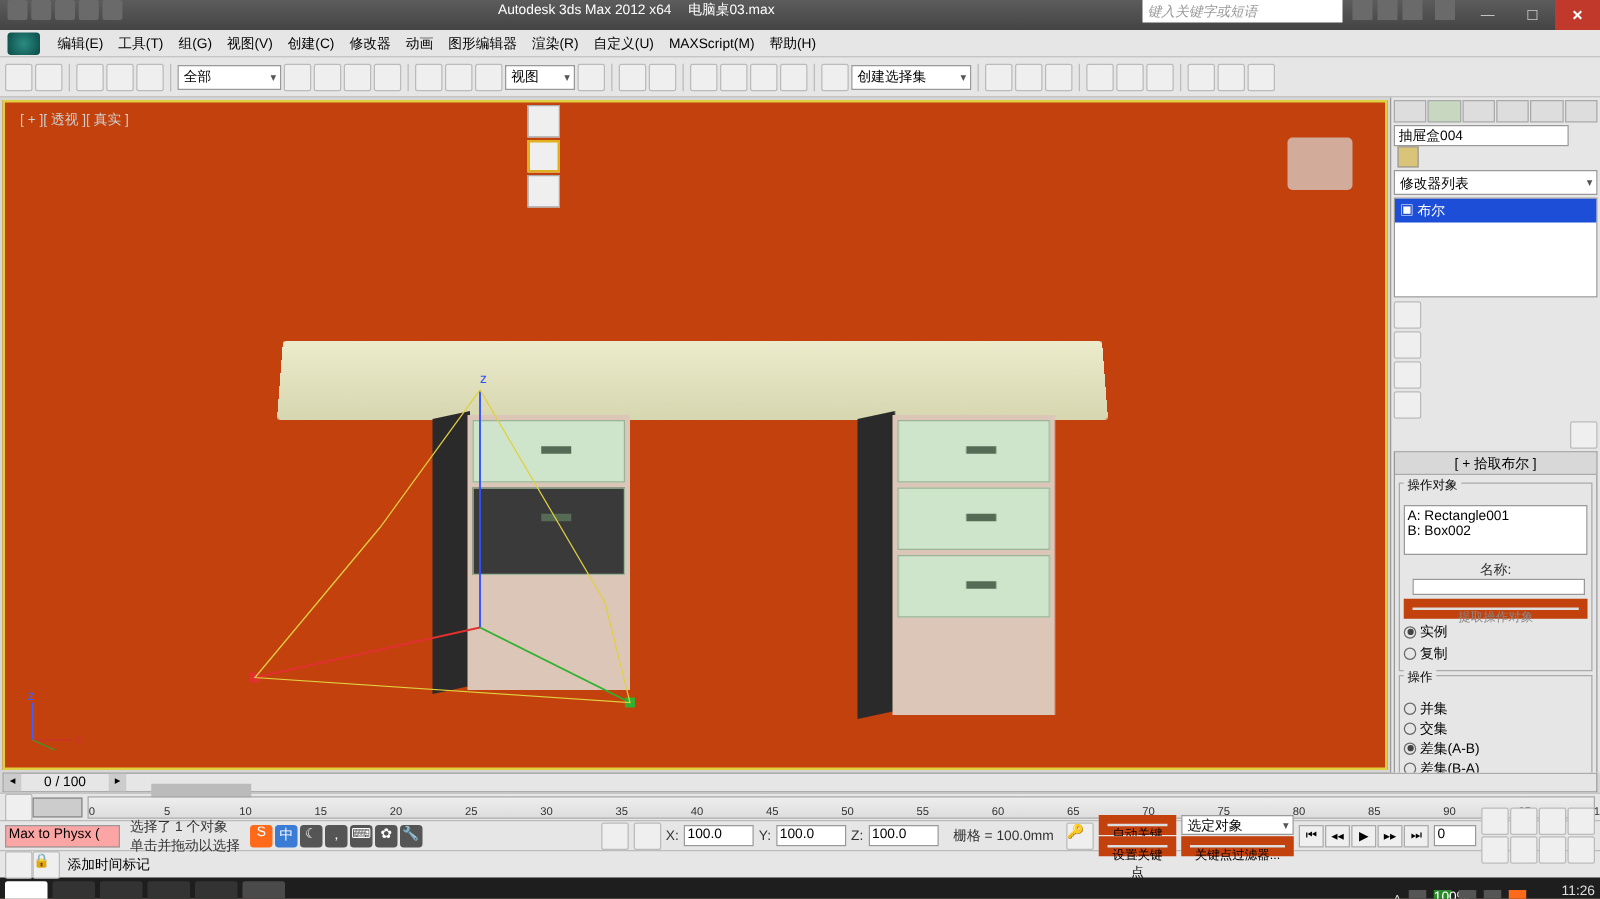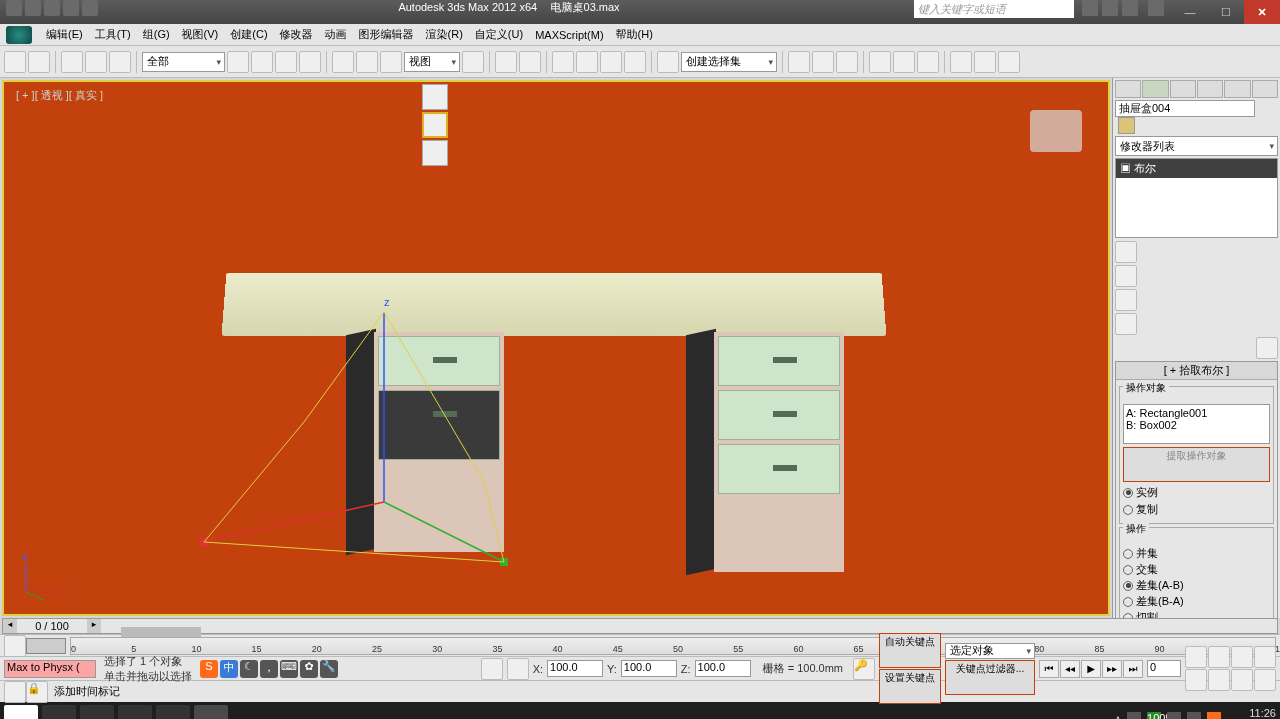--- a/index.html
+++ b/index.html
@@ -40,21 +40,21 @@
 .drawer.open { background:#3a3a3a; height:70px; }
 .gizmo { position:absolute; top:200px; left:180px; }
 .sidepanel { width:168px; background:#e6e6e6; border-left:1px solid #999; padding:2px; overflow:hidden; }
 .sp-tabs { display:flex; gap:1px; margin-bottom:2px; }
 .sp-tabs .t { flex:1; height:18px; background:#ddd; border:1px solid #aaa; }
 .sp-tabs .t.active { background:#c8d8c0; }
 .sp-name { width:140px; height:17px; background:#fff; border:1px solid #999; padding:0 3px; }
 .sp-color { width:17px; height:17px; background:#dac47a; border:1px solid #999; margin-left:3px; }
 .field-row { display:flex; margin:2px 0;flex-direction:column; }
 .mod-stack { height:80px; background:#fff; border:1px solid #999; margin-top:2px; }
-.mod-item { background:#404040; color:#fff; padding:2px 4px; }
+.mod-item { background:#1d4ed8; color:#fff; padding:2px 4px; }
 .rollout { border:1px solid #999; margin-top:2px; background:#e6e6e6; }
 .rollout-hd { text-align:center; background:#d8d8d8; border-bottom:1px solid #aaa; padding:1px; }
 .rollout-body { padding:3px; }
 .group { border:1px solid #aaa; padding:3px; margin:3px 0; }
 .group-title { position:relative; top:-9px; background:#e6e6e6; display:inline-block; padding:0 3px; font-size:10px; }
 .listbox { background:#fff; border:1px solid #999; height:40px; padding:2px; font-size:10px; }
 .radio-row { display:flex; align-items:center; gap:3px; margin:1px 0; font-size:10px; }
 .radio { width:10px; height:10px; border:1px solid #666; border-radius:50%; display:inline-flex; align-items:center; justify-content:center; }
 .radio.on::after { content:""; width:5px; height:5px; background:#444; border-radius:50%; }
 .hscroll { height:16px; background:#e6e6e6; border:1px solid #999; display:flex; align-items:center; margin:0 2px; }
@@ -72,21 +72,21 @@
 .playback .pb { width:20px; height:18px; background:#efefef; border:1px solid #aaa; display:flex; align-items:center; justify-content:center; font-size:10px;}
 .bottombar { height:22px; background:#e6e6e6; display:flex; align-items:center; padding:0 4px; border-top:1px solid #bbb; font-size:10px; }
 .script-label { width:92px; height:18px; background:#fca5a5; border:1px solid #999; padding:0 2px; overflow:hidden; white-space:nowrap; }
 .ime-bar { display:flex; gap:2px; margin-left:4px; }
 .ime-bar .ib { width:18px; height:18px; background:#ff6a1a; border-radius:3px; text-align:center; color:#fff; }
 .taskbar { height:33px; background:#1e1e1e; display:flex; align-items:center; padding:0 4px; gap:4px; }
 .tb-item { width:34px; height:28px; background:#333; border-radius:2px; }
 .tb-item.active { background:#4a4a4a; border-bottom:2px solid #6ab0ff; }
 .tray { margin-left:auto; display:flex; align-items:center; gap:6px; color:#ddd; font-size:10px; }
 .ico { width:14px; height:14px; background:#555; }
-.btn-wide { height:35px; background:#ddd; border:1px solid #c2410c; text-align:center; padding:1px; font-size:10px; }
+.btn-wide { height:16px; background:#ddd; border:7px solid #c2410c; text-align:center; padding:1px; font-size:10px; }
 input[type=text] { border:1px solid #999; height:15px; font-size:10px; padding:0 2px; }
 </style>
 </head>
 <body>
 
 <div class="titlebar">
   <div class="qat">
     <div class="btn"></div>
     <div class="btn"></div>
     <div class="btn"></div>
@@ -242,20 +242,24 @@
     </div>
 
     <div class="rollout">
       <div class="rollout-hd">[ + <span>拾取布尔</span> ]</div>
       <div class="rollout-body">
         <div class="group">
           <span class="group-title">操作对象</span>
           <div class="listbox">
             <div>A: Rectangle001</div>
             <div>B: Box002</div>
+          </div>
+          <div class="field-row" style="margin-top:4px;align-items:center">
+            <span class="lbl">名称:</span>
+            <input type="text" style="flex: 1 1 0%; margin-left: 4px;">
           </div>
           <div class="btn-wide" style="margin-top:3px;color:#888">提取操作对象</div>
           <div class="field-row" style="justify-content:space-around;margin-top:2px">
             <div class="radio-row">
                 <span class="radio on"></span>
                 <span>实例</span>
               </div>
             <div class="radio-row">
                 <span class="radio"></span>
                 <span>复制</span>

